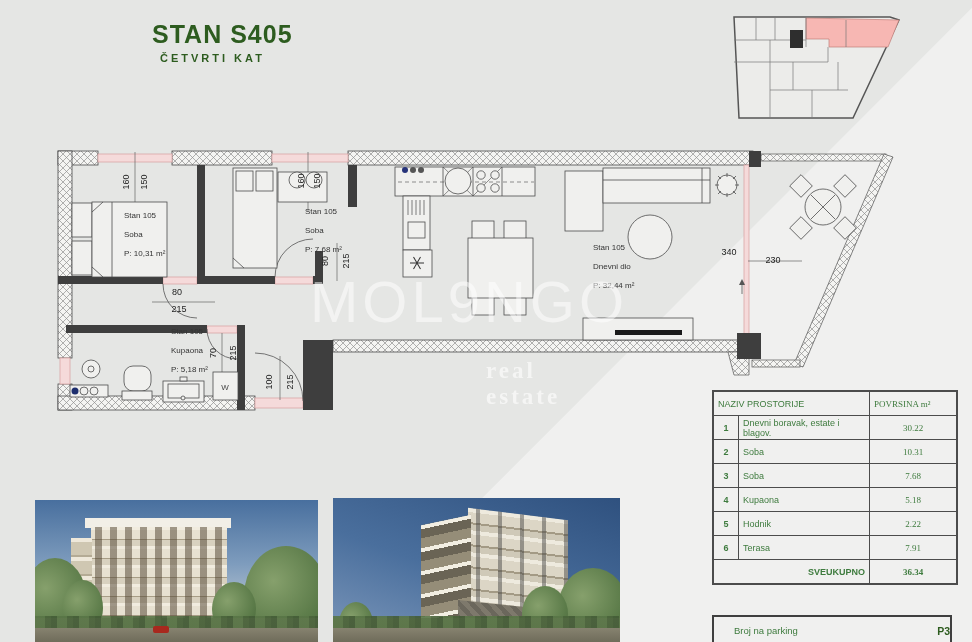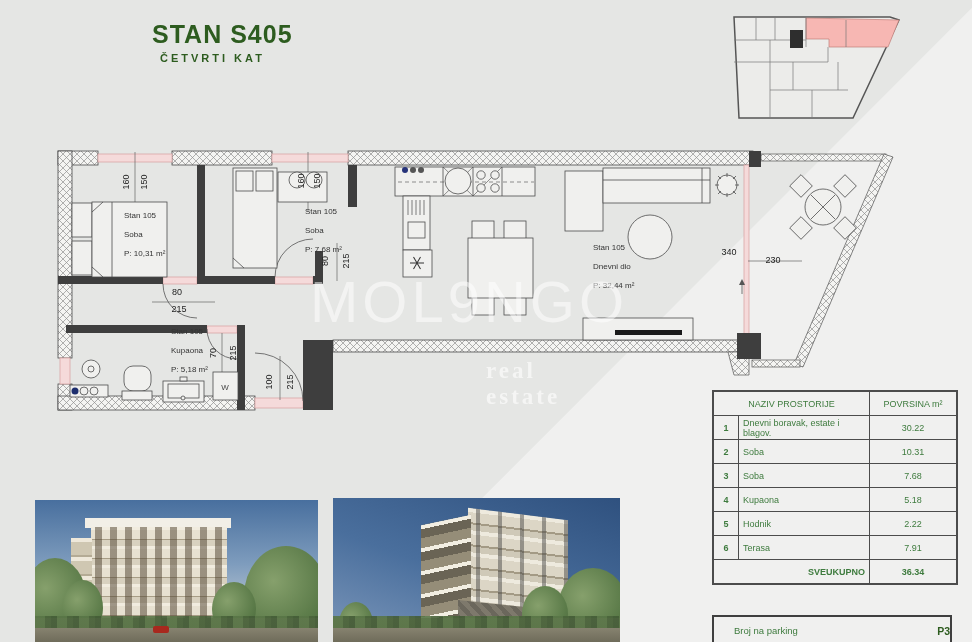--- a/index.html
+++ b/index.html
@@ -27,22 +27,22 @@
        color:rgba(255,255,255,.52);font-weight:normal;}
   .wm2{position:absolute;left:486px;top:358px;font-family:"Liberation Serif",serif;
        font-weight:bold;font-size:23px;letter-spacing:3px;color:rgba(255,255,255,.6);}
   
   .area-table{position:absolute;left:712px;top:390px;z-index:2;border-collapse:collapse;
        color:#3e7b3e;font-size:9px;}
   .area-table td{border:1px solid #4c4c4c;height:23px;padding:0 4px;}
   .area-table{border:2px solid #4c4c4c;}
   .td-num{width:16px;text-align:center;font-weight:bold;}
   .td-name{width:122px;text-align:left;padding-left:6px;}
-  .td-area{width:78px;text-align:center;}
-  .td-head{text-align:center;font-weight:normal;}
+  .td-area{width:78px;text-align:center;font-family:Liberation Serif, serif;}
+  .td-head{text-align:left;font-weight:normal;}
   .td-total-label{text-align:right;font-weight:bold;padding-right:14px;}
   .td-total-val{text-align:center;font-weight:bold;}
   
   .parking{position:absolute;left:712px;top:615px;width:236px;height:27px;z-index:2;
        border:2px solid #3f3f3f;display:flex;align-items:center;color:#3e7b3e;font-size:9.5px;}
   .parking .plabel{padding-left:20px;flex:1;}
   .parking .pval{font-weight:bold;color:#2d5c1f;font-size:10.5px;}
   
   .render{position:absolute;z-index:2;overflow:hidden;}
   .r1{left:35px;top:500px;width:283px;height:142px;

